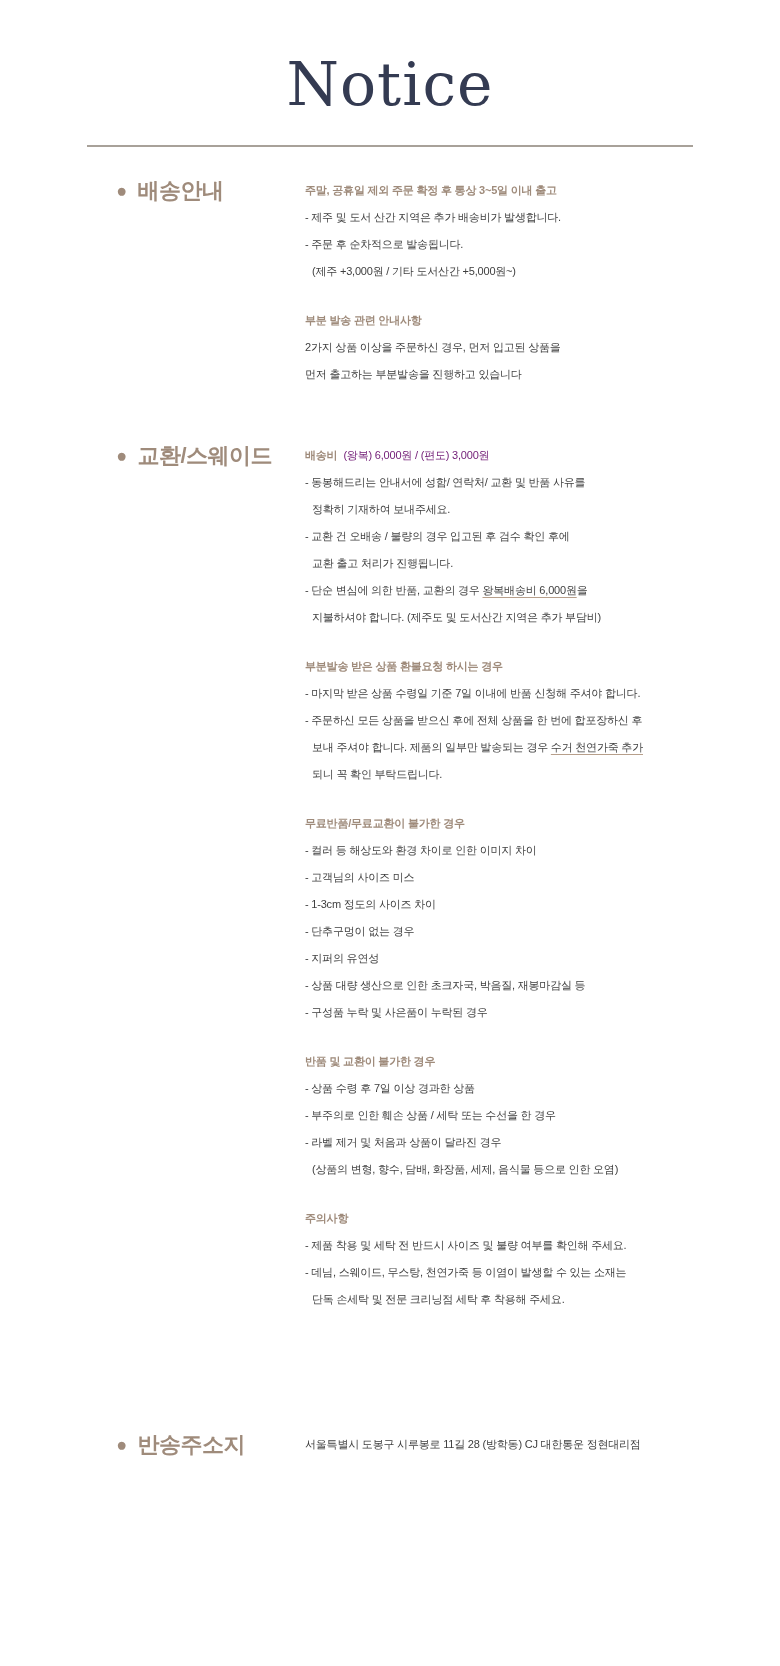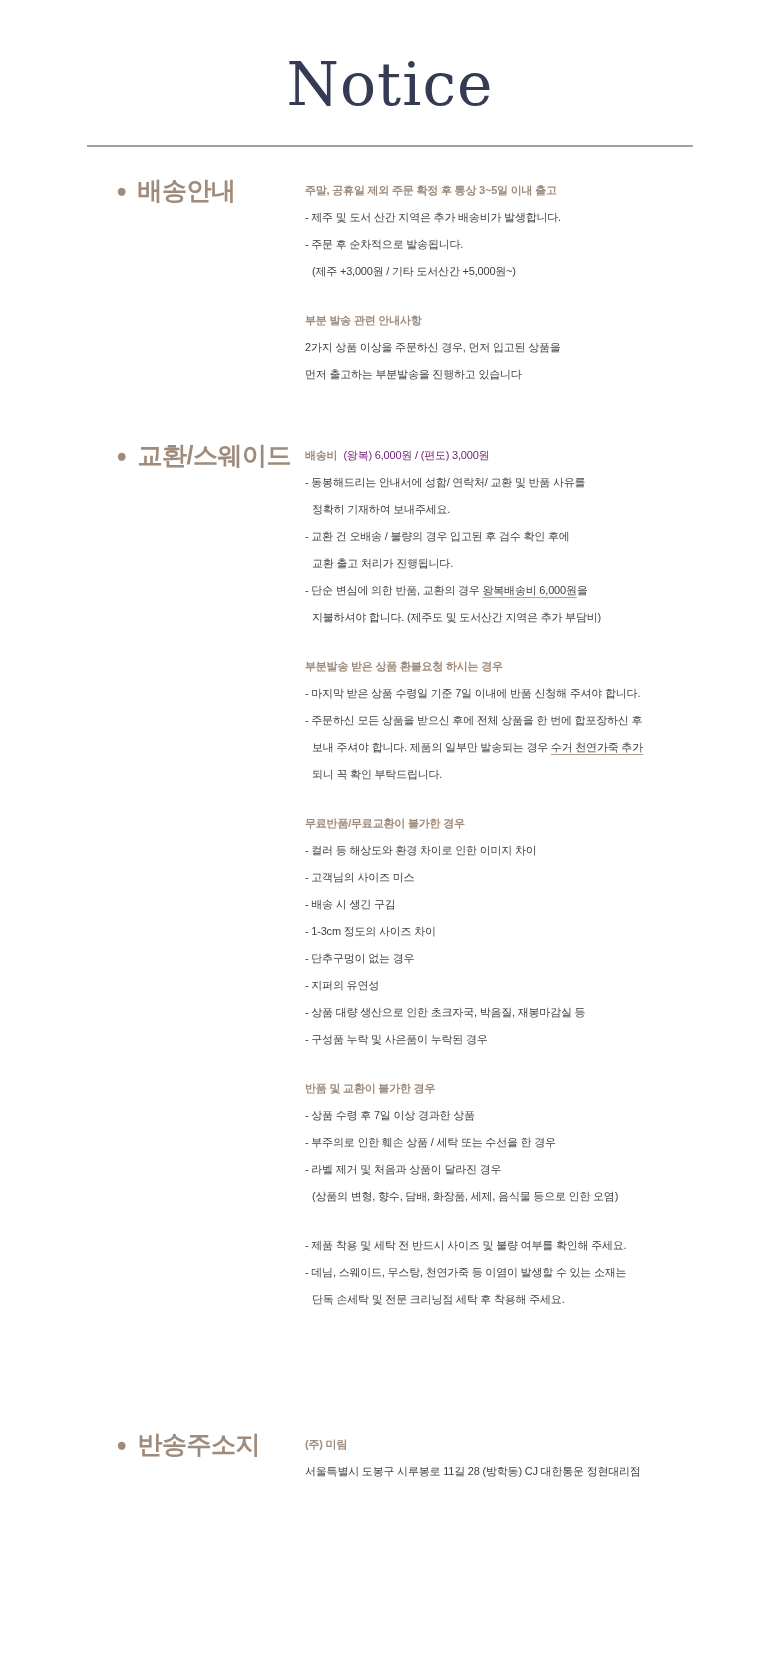--- a/index.html
+++ b/index.html
@@ -17,21 +17,21 @@
   .divider { border:none; border-top:2px solid #a8a199; margin:26px 17px 0 17px; }
   .sections { padding:30px 20px 60px 46px; }
   .section { display:flex; align-items:flex-start; }
   .section + .section { margin-top:54px; }
   .section:nth-child(3) { margin-top:118px; }
   .section-label {
     width:189px; flex-shrink:0; display:flex; align-items:center; gap:10px;
     color:#9f8b7b; font-weight:700; font-size:21px; line-height:27px;
   }
   .bullet { font-size:19px; line-height:27px; transform:scaleX(0.95); }
-  .section-heading { margin:0; font-size:25px; font-weight:700; letter-spacing:-0.5px; }
+  .section-heading { margin:0; font-size:22px; font-weight:700; letter-spacing:-0.5px; }
   .section-body { flex:1; font-size:11px; line-height:27px; letter-spacing:-0.2px; }
   .block + .block { margin-top:22px; }
   .block-lead-row { font-weight:700; color:#9f8b7b; }
   .lead-rest { font-weight:400; color:#701a75; margin-left:6px; }
   .line { white-space:pre-wrap; }
   .line.indent { padding-left:7px; }
   .u {
     text-decoration:underline;
     text-decoration-color:#b79f8b;
     text-underline-offset:3px;
@@ -82,47 +82,46 @@
             <div class="block-lead-row"><span class="lead">부분발송 받은 상품 환불요청 하시는 경우</span></div>
             <div class="line"><span>- 마지막 받은 상품 수령일 기준 7일 이내에 반품 신청해 주셔야 합니다.</span></div>
             <div class="line"><span>- 주문하신 모든 상품을 받으신 후에 전체 상품을 한 번에 합포장하신 후</span></div>
             <div class="line indent"><span>보내 주셔야 합니다. 제품의 일부만 발송되는 경우 </span><span class="u">수거 천연가죽 추가</span></div>
             <div class="line indent"><span>되니 꼭 확인 부탁드립니다.</span></div>
           </div>
           <div class="block">
             <div class="block-lead-row"><span class="lead">무료반품/무료교환이 불가한 경우</span></div>
             <div class="line"><span>- 컬러 등 해상도와 환경 차이로 인한 이미지 차이</span></div>
             <div class="line"><span>- 고객님의 사이즈 미스</span></div>
-            <div class="line"><span>- 배송 시 생긴 구김</span></div>
             <div class="line"><span>- 1-3cm 정도의 사이즈 차이</span></div>
             <div class="line"><span>- 단추구멍이 없는 경우</span></div>
             <div class="line"><span>- 지퍼의 유연성</span></div>
             <div class="line"><span>- 상품 대량 생산으로 인한 초크자국, 박음질, 재봉마감실 등</span></div>
             <div class="line"><span>- 구성품 누락 및 사은품이 누락된 경우</span></div>
           </div>
           <div class="block">
             <div class="block-lead-row"><span class="lead">반품 및 교환이 불가한 경우</span></div>
             <div class="line"><span>- 상품 수령 후 7일 이상 경과한 상품</span></div>
             <div class="line"><span>- 부주의로 인한 훼손 상품 / 세탁 또는 수선을 한 경우</span></div>
             <div class="line"><span>- 라벨 제거 및 처음과 상품이 달라진 경우</span></div>
             <div class="line indent"><span>(상품의 변형, 향수, 담배, 화장품, 세제, 음식물 등으로 인한 오염)</span></div>
           </div>
           <div class="block">
+            <div class="block-lead-row"><span class="lead">주의사항</span></div>
             <div class="line"><span>- 제품 착용 및 세탁 전 반드시 사이즈 및 불량 여부를 확인해 주세요.</span></div>
             <div class="line"><span>- 데님, 스웨이드, 무스탕, 천연가죽 등 이염이 발생할 수 있는 소재는</span></div>
             <div class="line indent"><span>단독 손세탁 및 전문 크리닝점 세탁 후 착용해 주세요.</span></div>
           </div>
         </div>
       </section>
       <section class="section">
         <div class="section-label">
           <span class="bullet">●</span>
           <h2 class="section-heading">반송주소지</h2>
         </div>
         <div class="section-body">
           <div class="block">
-            <div class="block-lead-row"><span class="lead">(주) 미림</span></div>
             <div class="line"><span>서울특별시 도봉구 시루봉로 11길 28 (방학동) CJ 대한통운 정현대리점</span></div>
           </div>
         </div>
       </section>
     </div>
 </div>
 
 </body></html>

